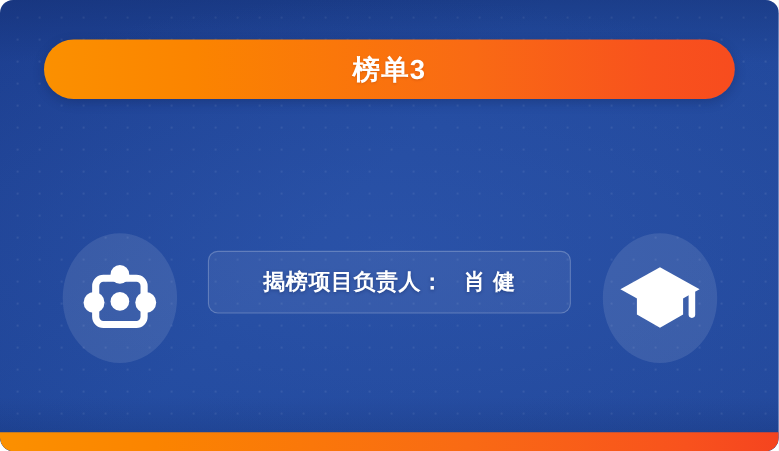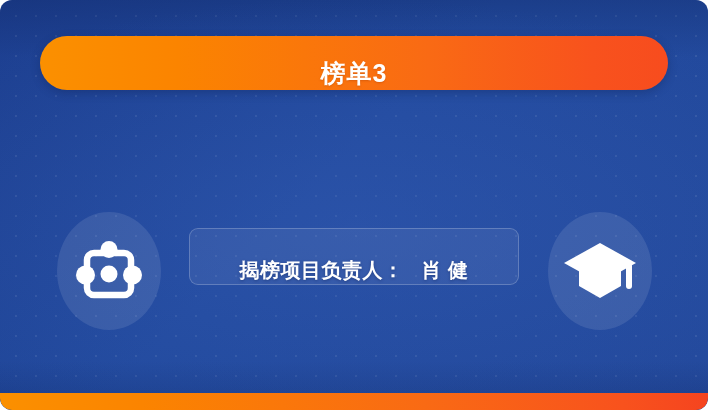--- a/index.html
+++ b/index.html
@@ -43,21 +43,21 @@
   
   #rank-banner {
     position: absolute;
     left: 40px;
     top: 36px;
     width: 628px;
     height: 54px;
     border-radius: 27px;
     background: linear-gradient(90deg, #fb9000 0%, #fb8400 22%, #f96a14 62%, #f8521d 88%, #f74c1e 100%);
     display: flex;
-    align-items: flex-end;
+    align-items: center;
     justify-content: center;
     box-shadow: 0 3px 10px rgba(10,25,70,0.28);
   }
   #rank-banner-label {
     color: #ffffff;
     font-size: 25px;
     font-weight: bold;
     letter-spacing: 1px;
     text-shadow: 0 1px 2px rgba(150,50,0,0.30);
     white-space: nowrap;
@@ -99,21 +99,21 @@
     position: absolute;
     left: 189px;
     top: 228px;
     width: 330px;
     height: 57px;
     box-sizing: border-box;
     border-radius: 9px;
     background: rgba(255,255,255,0.065);
     border: 1px solid rgba(255,255,255,0.22);
     display: flex;
-    align-items: flex-end;
+    align-items: center;
     justify-content: center;
   }
   #leader-text {
     color: #ffffff;
     font-size: 20px;
     font-weight: bold;
     letter-spacing: 0.5px;
     white-space: pre;
     text-shadow: 0 1px 3px rgba(8,26,78,0.40);
   }

